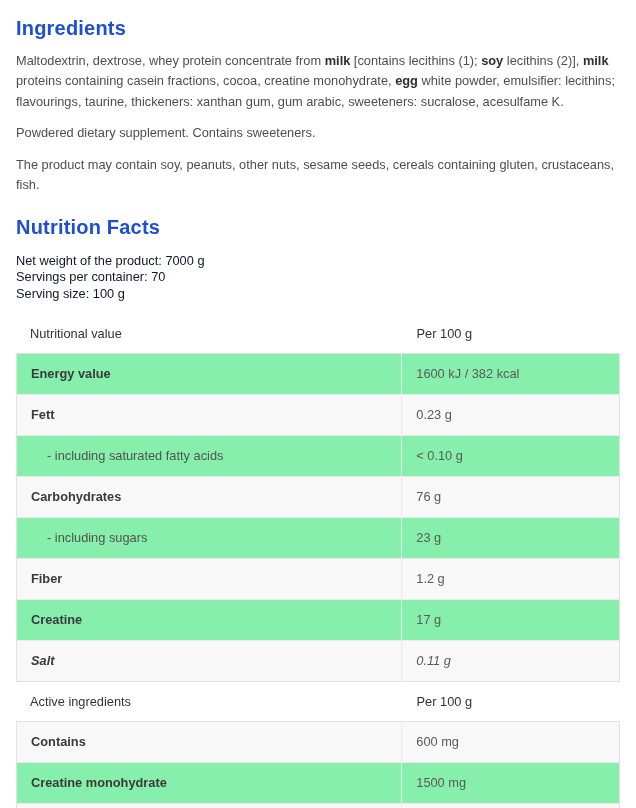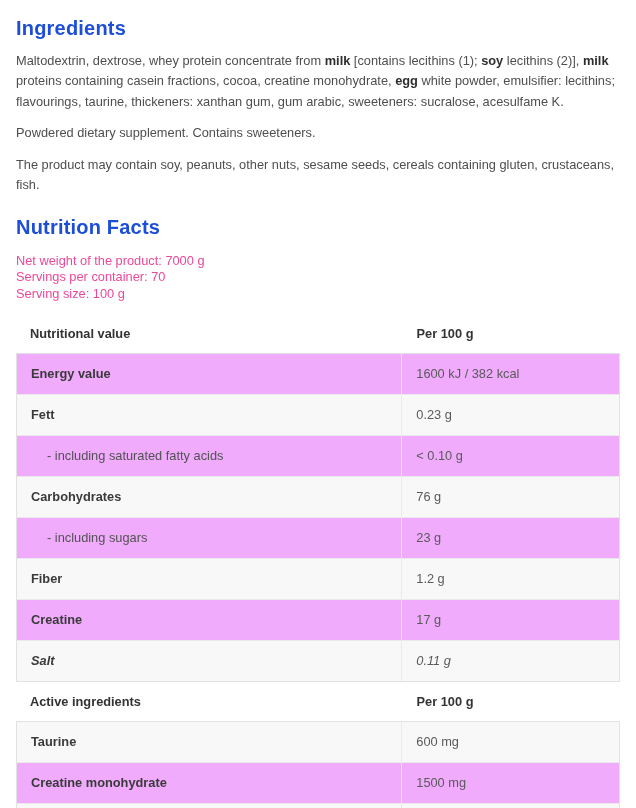--- a/index.html
+++ b/index.html
@@ -28,43 +28,43 @@
     line-height: 1.6;
     color: #4e4e4e;
     margin-bottom: 11px;
     max-width: 606px;
   }
   .para .b { font-weight: 700; color: #2e2e2e; }
   .meta { margin-bottom: 12px; }
   .meta-line {
     font-size: 12.8px;
     line-height: 1.28;
-    color: #ec4899;
+    color: #0f172a;
   }
   .thead {
     display: flex;
     padding: 12px 0 12px 0;
     align-items: center;
   }
   .thead .c1, .thead .c2 {
     font-size: 12.8px;
-    font-weight: 700;
+    font-weight: 400;
     color: #333333;
   }
   .thead .c1 { width: 64%; padding: 0 14px; }
   .thead .c2 { width: 36%; padding: 0 14px; }
   .tbl {
     border: 1px solid #e2e2e2;
     background: #ffffff;
   }
   .row {
     display: flex;
     align-items: stretch;
     border-bottom: 1px solid #eaeaea;
-    background: #f0abfc;
+    background: #86efac;
   }
   .row:last-child { border-bottom: none; font-style: italic; }
   .row .c1 {
     width: 64%;
     padding: 12.5px 14px;
     border-right: 1px solid #eaeaea;
     font-size: 12.8px;
     font-weight: 600;
     color: #3a3a3a;
     display: flex;
@@ -151,21 +151,21 @@
   </div>
       </div>
 
     <div class="thead">
       <div class="c1">Active ingredients</div>
       <div class="c2">Per 100 g</div>
     </div>
 
     <div class="tbl stripe-odd">
         <div class="row">
-    <div class="c1">Taurine</div>
+    <div class="c1">Contains</div>
     <div class="c2">600 mg</div>
   </div>
         <div class="row">
     <div class="c1">Creatine monohydrate</div>
     <div class="c2">1500 mg</div>
   </div>
         <div class="row sub">
     <div class="c1">- including creatine</div>
     <div class="c2">1320 mg</div>
   </div>

